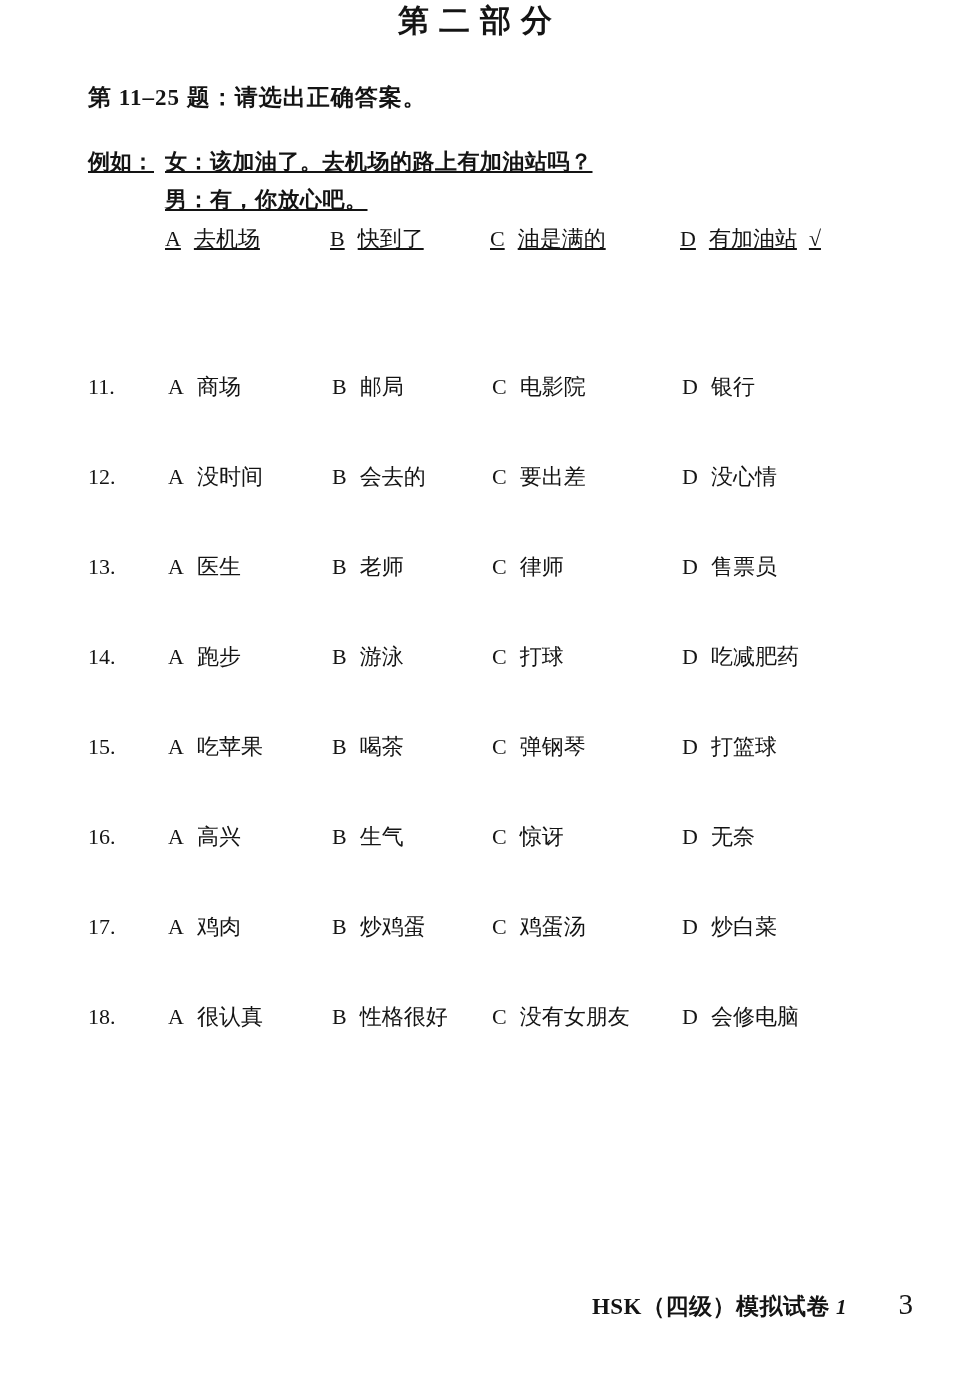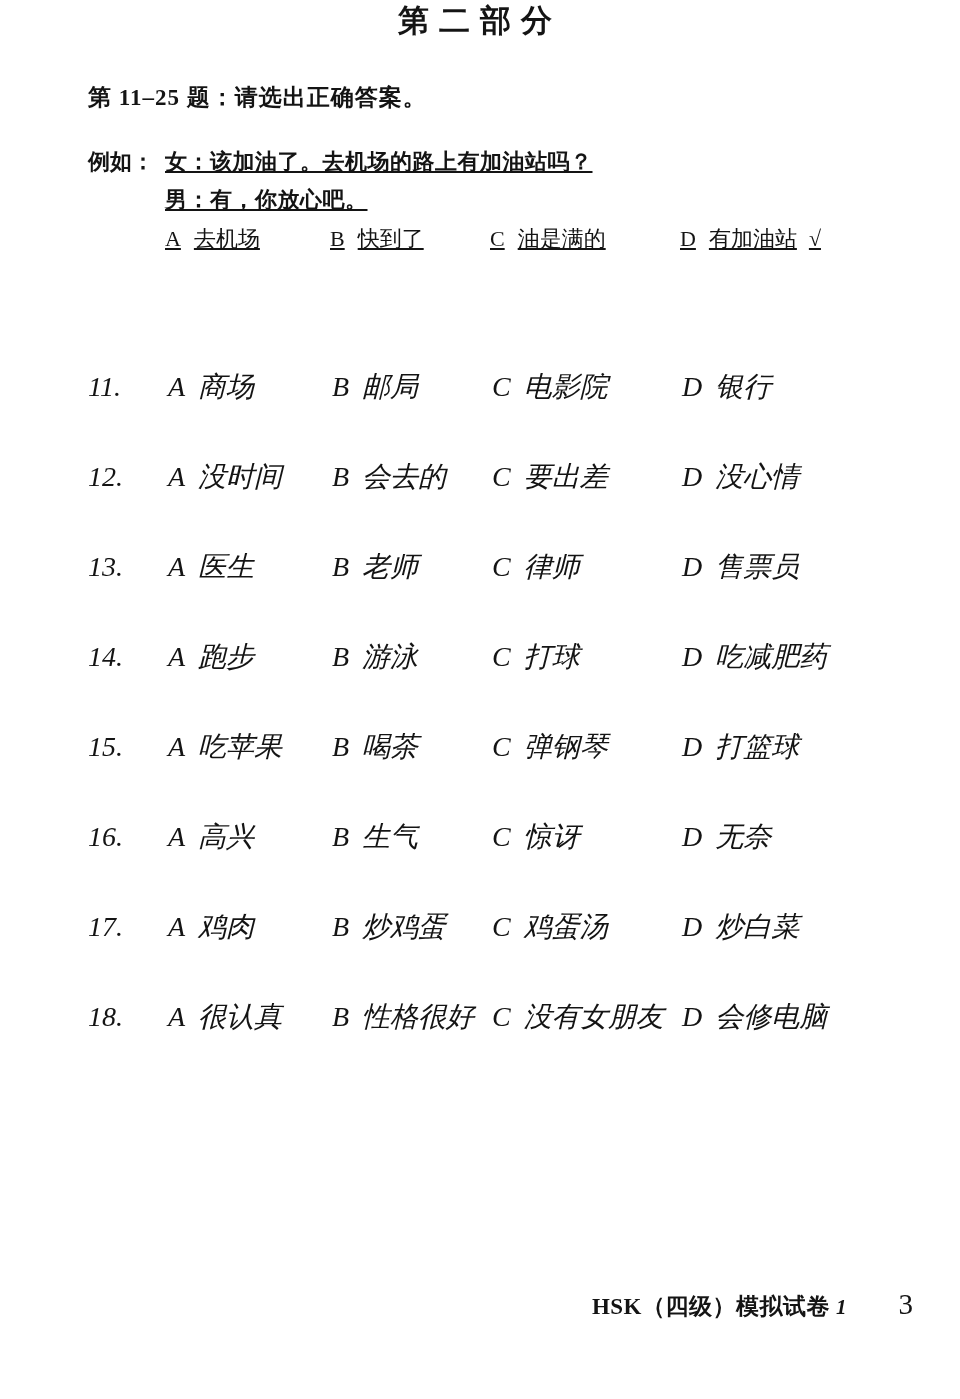--- a/index.html
+++ b/index.html
@@ -31,20 +31,21 @@
     margin: 30px 0 0 88px;
     display: flex;
     align-items: flex-start;
     font-size: 22px;
   }
   .example-label {
     width: 77px;
     font-weight: 700;
     line-height: 38px;
     flex-shrink: 0;
+    text-decoration: underline;
   }
   .example-body { flex: 1; text-decoration: underline; }
   .example-line {
     font-weight: 700;
     line-height: 38px;
     letter-spacing: 0.5px;
   }
 
   .opt-row {
     display: flex;
@@ -60,23 +61,22 @@
   .opt-c { width: 190px; }
   .opt-d { flex: 1; }
   .mark { margin-left: 12px; font-size: 22px; }
 
   .questions { margin-top: 110px; }
   .q-row {
     display: flex;
     padding-left: 88px;
     margin-bottom: 52px;
     line-height: 38px;
-    font-size: 28px;
+    font-size: 22px;
     font-weight: 500;
-    font-style: italic;
   }
   .q-num { width: 80px; flex-shrink: 0; }
   .q-row .opt-a { width: 164px; }
 
   .footer {
     position: absolute;
     top: 1288px;
     right: 47px;
     display: flex;
     align-items: baseline;

